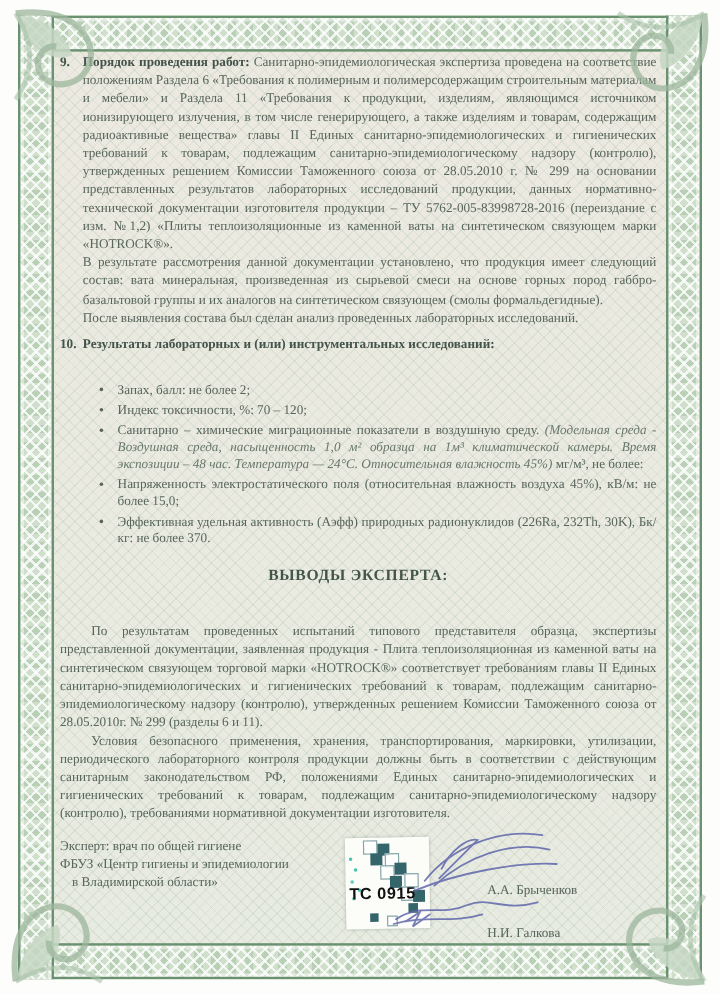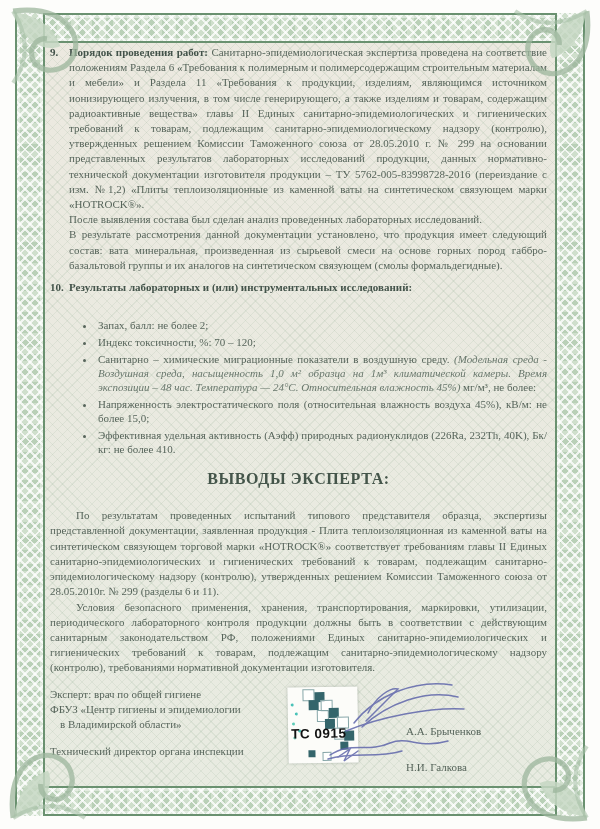--- a/index.html
+++ b/index.html
@@ -40,21 +40,21 @@
   .item{display:flex;}
   .num{flex:none;width:19px;font-weight:bold;color:#43534a;}
   .ibody{flex:1;}
   .p{margin:0;}
   .results-list{margin:23px 0 0 0;padding:0 0 0 46px;list-style:disc outside;}
   .results-list li{margin:0 0 2.5px 0;line-height:14.2px;padding-left:2px;}
   .cond{font-style:italic;color:#68776c;}
   .subvals{text-indent:54px;margin-top:1px;}
   .sec10{margin-top:7px;justify-content:space-between;}
   .heading{text-align:center;font-weight:bold;color:#44554a;letter-spacing:.6px;
-    margin:15px 0 22px 0;font-size:16px;}
+    margin:15px 0 33px 0;font-size:13px;}
   .ind{text-indent:26px;margin:0;}
   
   .sigs{position:relative;height:86px;margin-top:11px;}
   .sigline{position:absolute;white-space:nowrap;}
   .sl1{top:0;left:0}.sl2{top:15px;left:0}.sl3{top:30px;left:10px}
   .sname1{top:37px;left:356px}.sdir{top:57px;left:0}.sname2{top:73px;left:356px}
   .stamp{position:absolute;left:238px;top:0px;width:70px;height:76px;background:#fcfcf9;
     box-shadow:0 0 3px rgba(60,80,70,.35);transform:rotate(-1deg);z-index:2;}
   .sq{position:absolute;width:10px;height:10px;}
   .sqf{background:#34656b;}
@@ -75,51 +75,50 @@
 
 <div class="doc">
 
   <div class="inner">
     <div class="content">
 
       <div class="item">
         <span class="num">9.</span>
         <div class="ibody">
           <p class="p"><span class="b">Порядок проведения работ:</span><span> Санитарно-эпидемиологическая экспертиза проведена на соответствие положениям Раздела 6 «Требования к полимерным и полимерсодержащим строительным материалам и мебели» и Раздела 11 «Требования к продукции, изделиям, являющимся источником ионизирующего излучения, в том числе генерирующего, а также изделиям и товарам, содержащим радиоактивные вещества» главы II Единых санитарно-эпидемиологических и гигиенических требований к товарам, подлежащим санитарно-эпидемиологическому надзору (контролю), утвержденных решением Комиссии Таможенного союза от 28.05.2010 г. № 299 на основании представленных результатов лабораторных исследований продукции, данных нормативно-технической документации изготовителя продукции – ТУ 5762-005-83998728-2016 (переиздание с изм. №1,2) «Плиты теплоизоляционные из каменной ваты на синтетическом связующем марки «HOTROCK®».</span></p>
+          <p class="p">В результате рассмотрения данной документации установлено, что продукция имеет следующий состав: вата минеральная, произведенная из сырьевой смеси на основе горных пород габбро-базальтовой группы и их аналогов на синтетическом связующем (смолы формальдегидные).</p>
           <p class="p">После выявления состава был сделан анализ проведенных лабораторных исследований.</p>
-          <p class="p">В результате рассмотрения данной документации установлено, что продукция имеет следующий состав: вата минеральная, произведенная из сырьевой смеси на основе горных пород габбро-базальтовой группы и их аналогов на синтетическом связующем (смолы формальдегидные).</p>
         </div>
       </div>
 
       <div class="item sec10">
         <span class="num">10.</span>
         <div class="ibody">
           <span class="b">Результаты лабораторных и (или) инструментальных исследований:</span>
         </div>
       </div>
 
       <ul class="results-list">
         <li>Запах, балл: не более 2;</li>
         <li>Индекс токсичности, %: 70 – 120;</li>
         <li><span>Санитарно – химические миграционные показатели в воздушную среду. </span><span class="cond">(Модельная среда - Воздушная среда, насыщенность 1,0 м² образца на 1м³ климатической камеры. Время экспозиции – 48 час. Температура — 24°С. Относительная влажность 45%)</span><span> мг/м³, не более:</span>
         </li>
         <li>Напряженность электростатического поля (относительная влажность воздуха 45%), кВ/м: не более 15,0;</li>
-        <li>Эффективная удельная активность (Аэфф) природных радионуклидов (226Ra, 232Th, 40K), Бк/кг: не более 410.</li>
+        <li>Эффективная удельная активность (Аэфф) природных радионуклидов (226Ra, 232Th, 30K), Бк/кг: не более 370.</li>
       </ul>
 
       <div class="heading">ВЫВОДЫ ЭКСПЕРТА:</div>
       <p class="ind">По результатам проведенных испытаний типового представителя образца, экспертизы представленной документации, заявленная продукция - Плита теплоизоляционная из каменной ваты на синтетическом связующем торговой марки «HOTROCK®» соответствует требованиям главы II Единых санитарно-эпидемиологических и гигиенических требований к товарам, подлежащим санитарно-эпидемиологическому надзору (контролю), утвержденных решением Комиссии Таможенного союза от 28.05.2010г. № 299 (разделы 6 и 11).</p>
       <p class="ind">Условия безопасного применения, хранения, транспортирования, маркировки, утилизации, периодического лабораторного контроля продукции должны быть в соответствии с действующим санитарным законодательством РФ, положениями Единых санитарно-эпидемиологических и гигиенических требований к товарам, подлежащим санитарно-эпидемиологическому надзору (контролю), требованиями нормативной документации изготовителя.</p>
 
       <div class="sigs">
         <div class="sigline sl1">Эксперт: врач по общей гигиене</div>
         <div class="sigline sl2">ФБУЗ «Центр гигиены и эпидемиологии</div>
         <div class="sigline sl3">в Владимирской области»</div>
         <div class="sigline sname1">А.А. Брыченков</div>
-        <div class="sigline sdir">Технический директор органа инспекции</div>
         <div class="sigline sname2">Н.И. Галкова</div>
 
         <div class="stamp">
           <div class="dots"></div>
           <div class="sq sqo" style="left:15px;top:2px"></div>
           <div class="sq sqf" style="left:27px;top:5px"></div>
           <div class="sq sqf" style="left:21px;top:13px"></div>
           <div class="sq sqo" style="left:33px;top:13px"></div>
           <div class="sq sqo" style="left:29px;top:23px"></div>
           <div class="sq sqf" style="left:41px;top:21px"></div>

